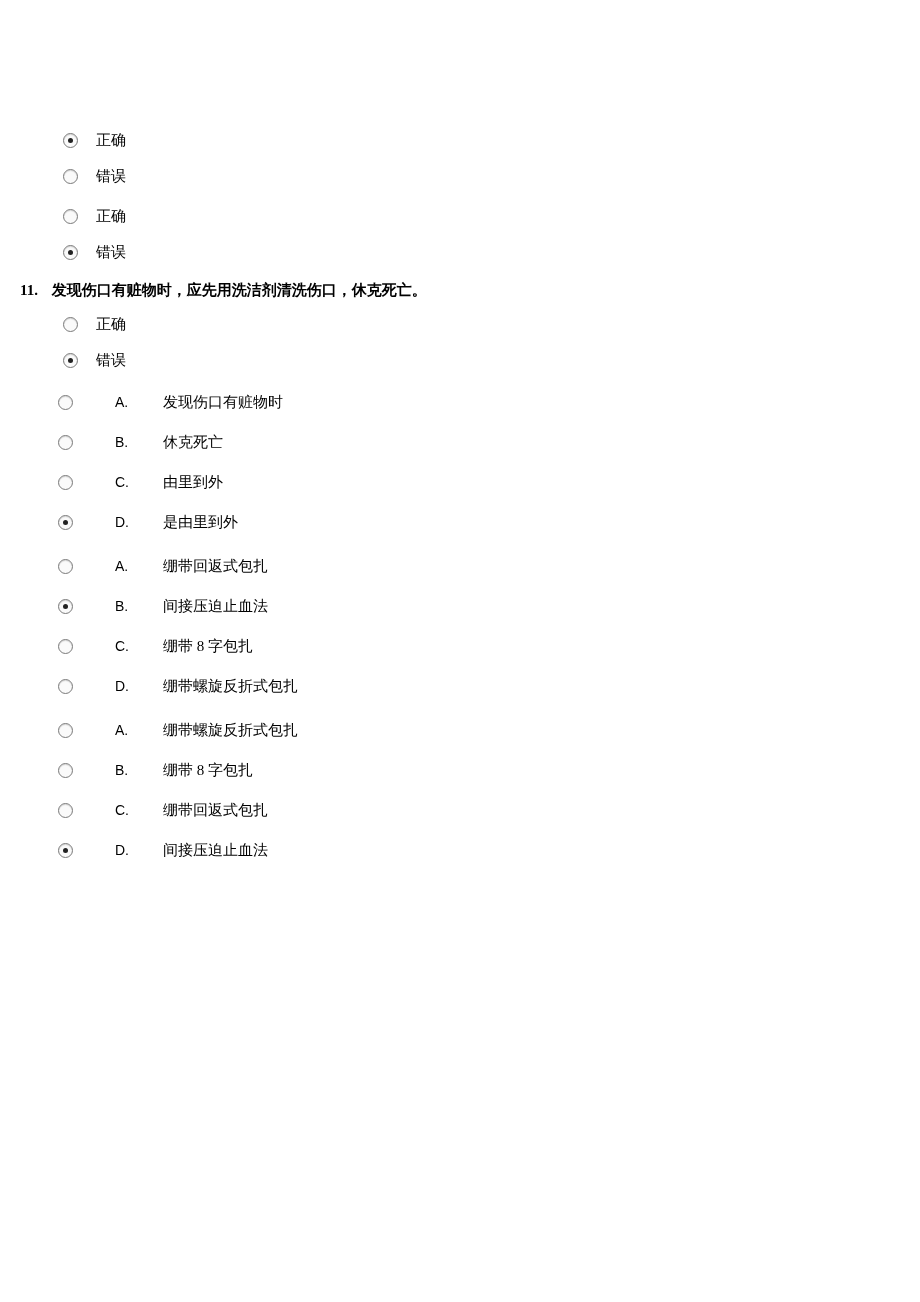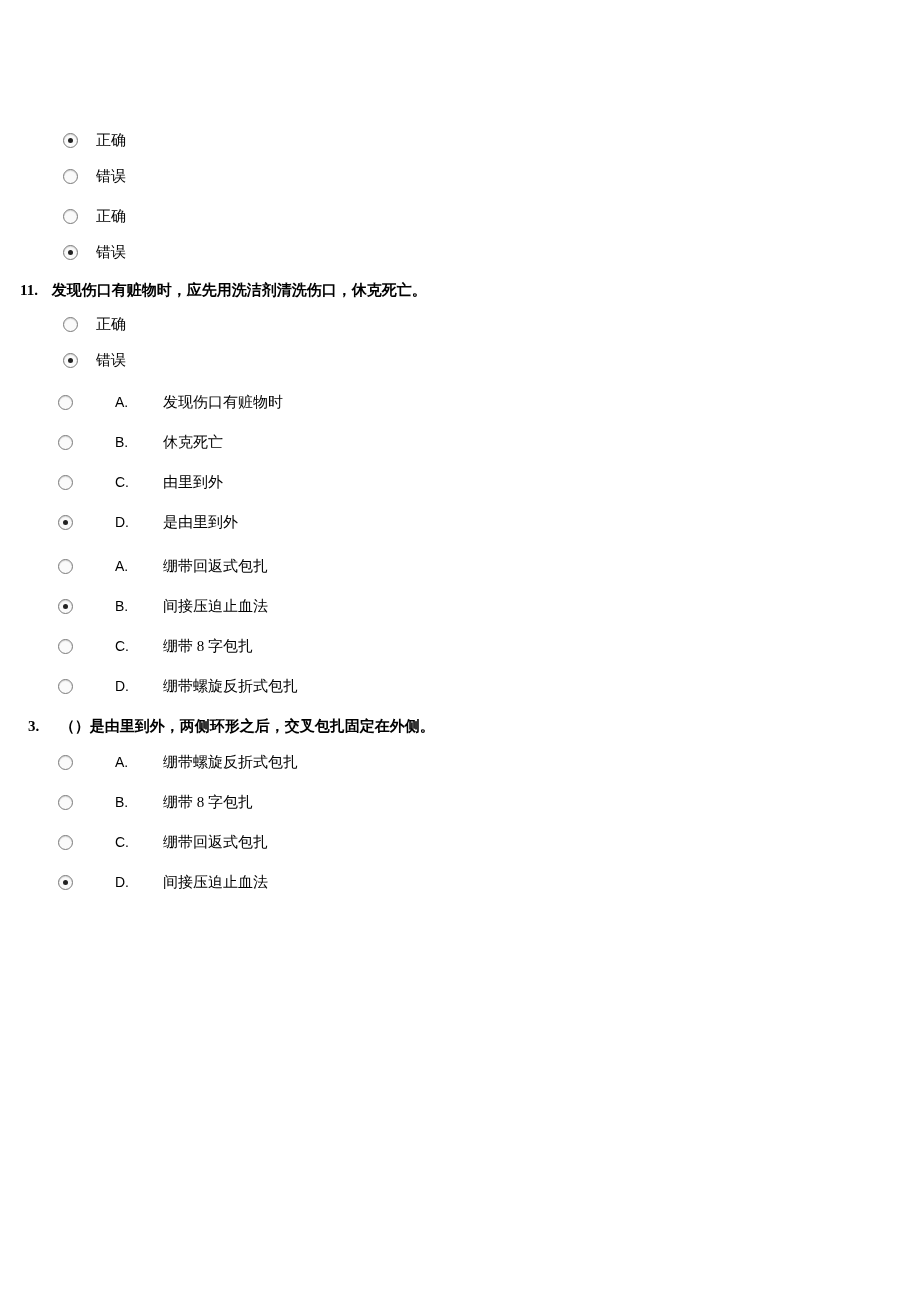--- a/index.html
+++ b/index.html
@@ -161,24 +161,20 @@
       <span class="opt-label">绷带 8 字包扎</span>
     </div>
     <div class="option-row-mc">
       <span class="radio-icon"></span>
         <span class="mc-gap"></span>
       <span class="mc-letter">D.</span>
       <span class="opt-label">绷带螺旋反折式包扎</span>
     </div>
   </div>
 
-  <div class="question">
-    <span class="q-num">3.</span>
-    <span>（）是由里到外，两侧环形之后，交叉包扎固定在外侧。</span>
-  </div>
   <div class="block">
     <div class="option-row-mc">
       <span class="radio-icon"></span>
         <span class="mc-gap"></span>
       <span class="mc-letter">A.</span>
       <span class="opt-label">绷带螺旋反折式包扎</span>
     </div>
     <div class="option-row-mc">
       <span class="radio-icon"></span>
         <span class="mc-gap"></span>

